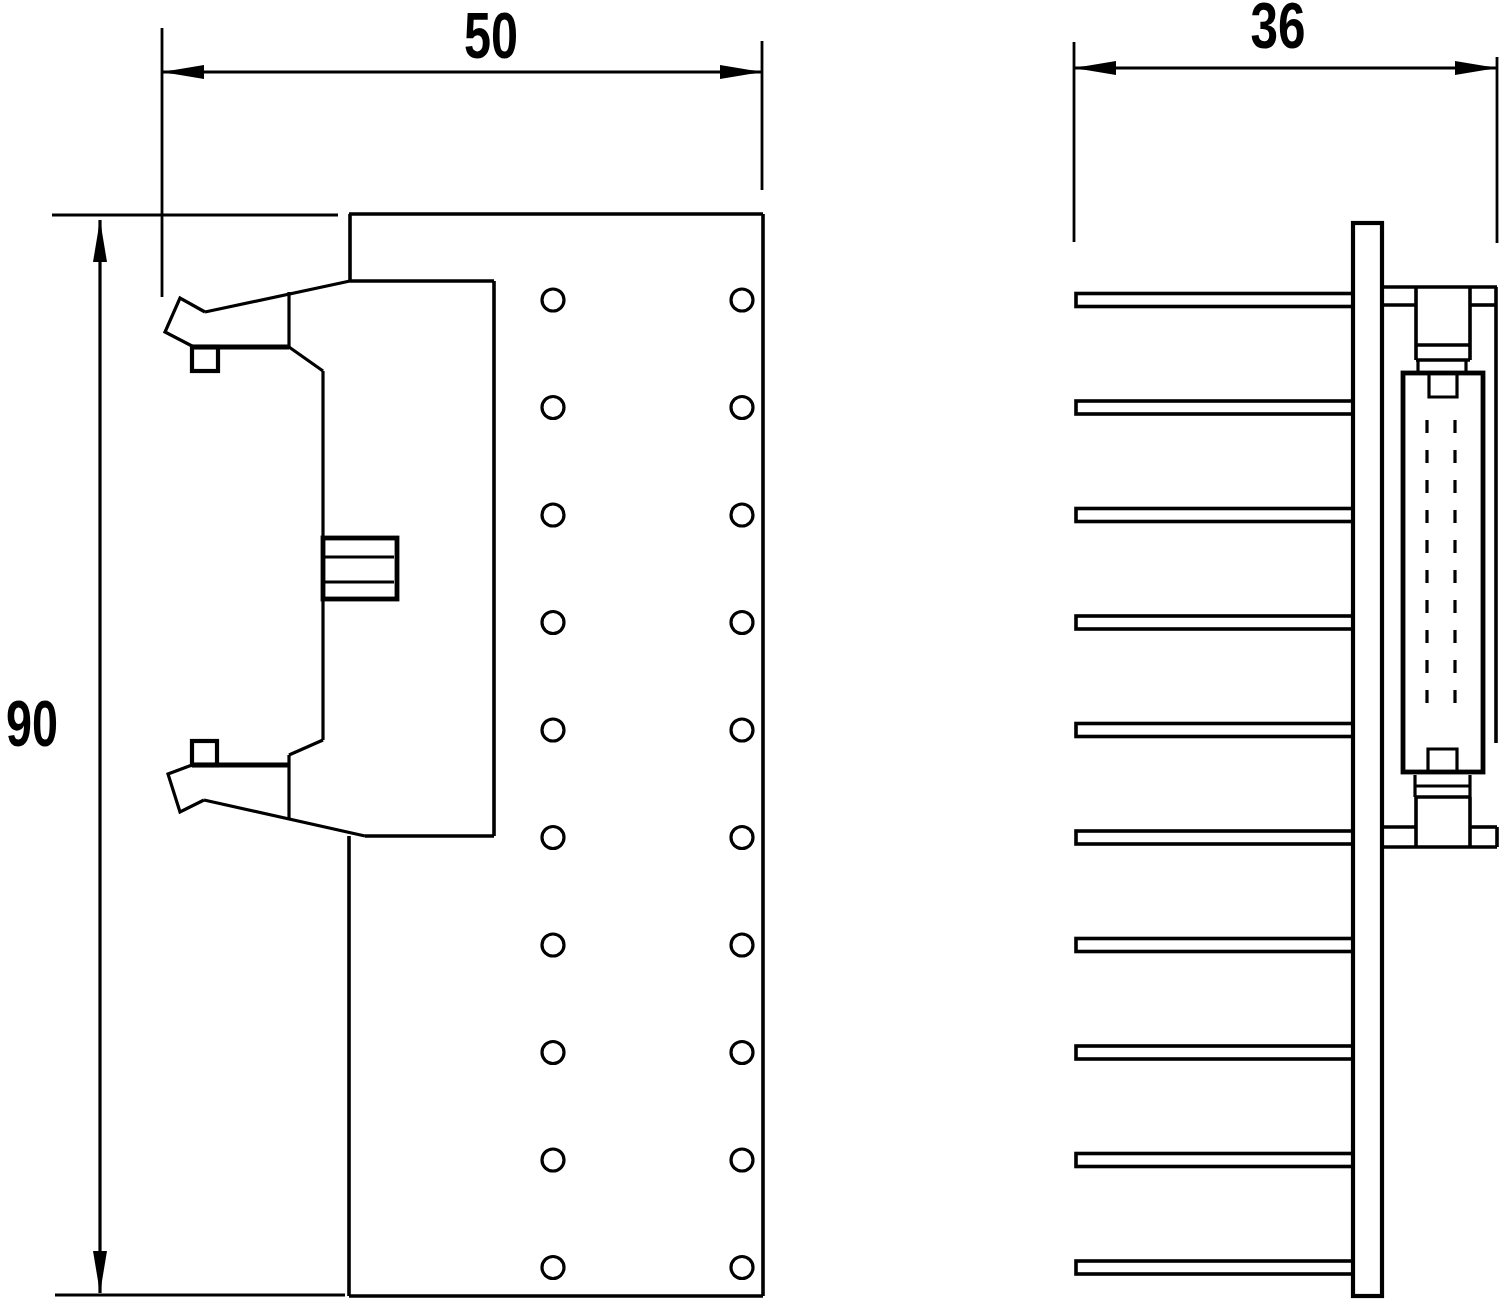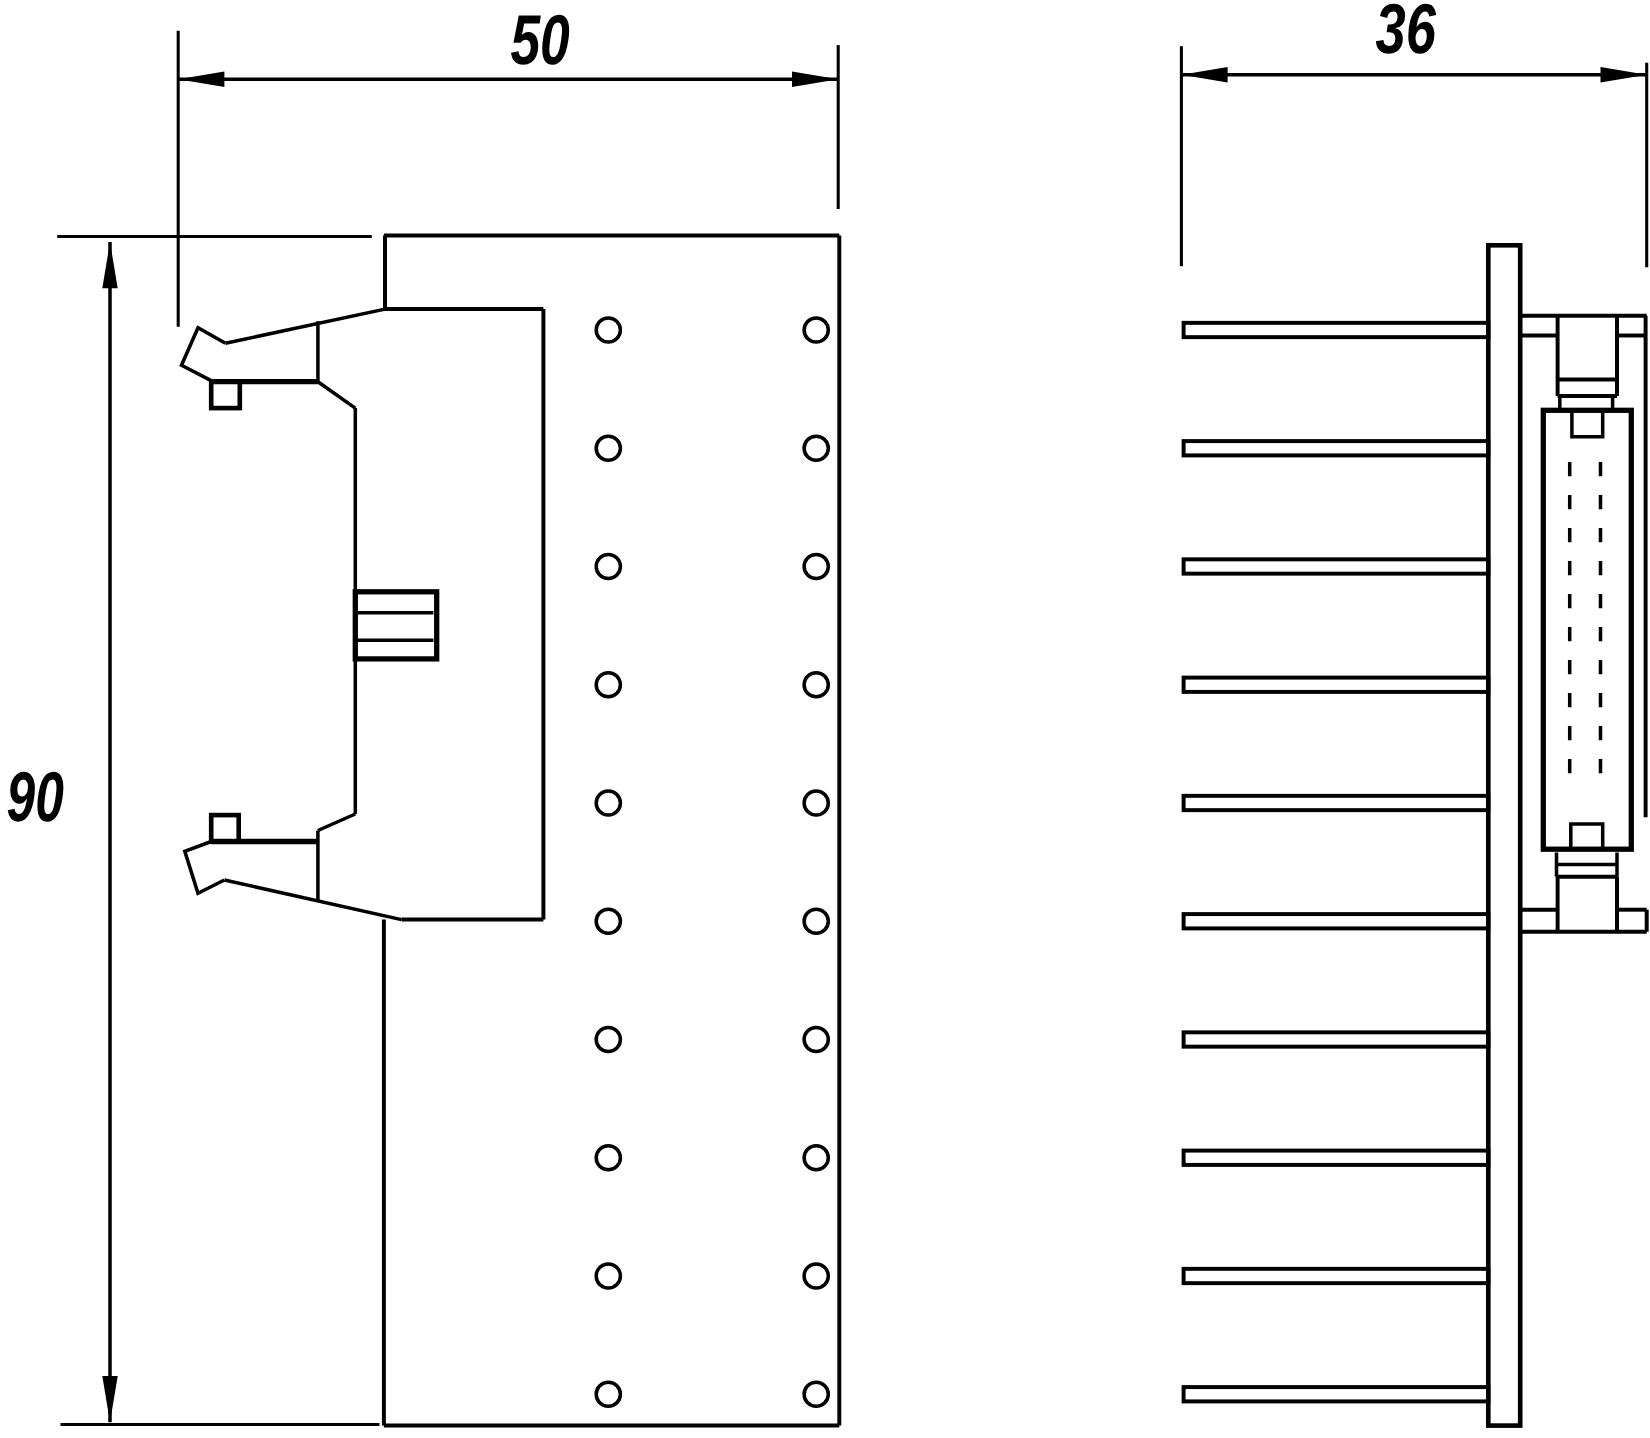--- a/index.html
+++ b/index.html
@@ -1,16 +1,16 @@
 <!DOCTYPE html>
 <html style="--line: #000000; --bg: #ffffff;"><head>
 <meta charset="utf-8">
 <style>
   html,body{margin:0;padding:0;background:#ffffff;}
-  .canvas{position:relative;width:1500px;height:1307px;background:var(--bg,#fff);overflow:hidden;font-style:italic;}
+  .canvas{position:relative;width:1500px;height:1307px;background:var(--bg,#fff);overflow:hidden;}
   svg{display:block;width:1500px;height:1307px;}
   svg .ln{fill:none;stroke:var(--line,#000);stroke-linecap:butt;stroke-linejoin:miter;}
   .w2{stroke-width:2.8;}
   .w3{stroke-width:3.2;}
   .w35{stroke-width:3.6;}
   .w4{stroke-width:4.2;}
   .w45{stroke-width:4.8;}
   .dashln{stroke-dasharray:13 17;}
   .arrowhead{fill:var(--line,#000);stroke:none;}
   text.dim{font-family:"Liberation Sans", sans-serif;font-weight:bold;font-size:64px;fill:var(--line,#000);stroke:none;}

